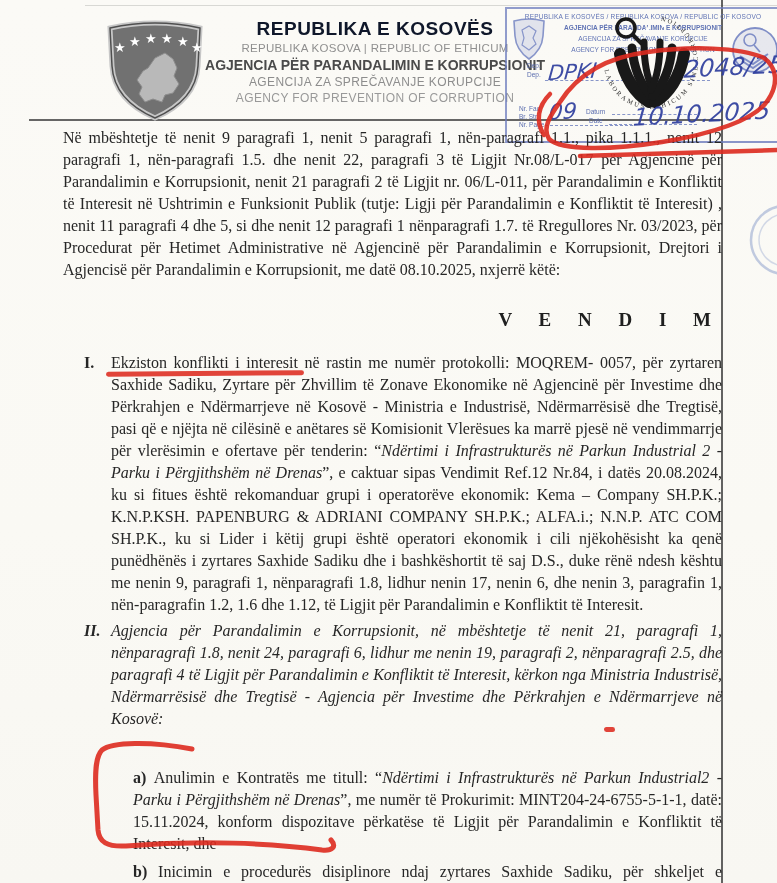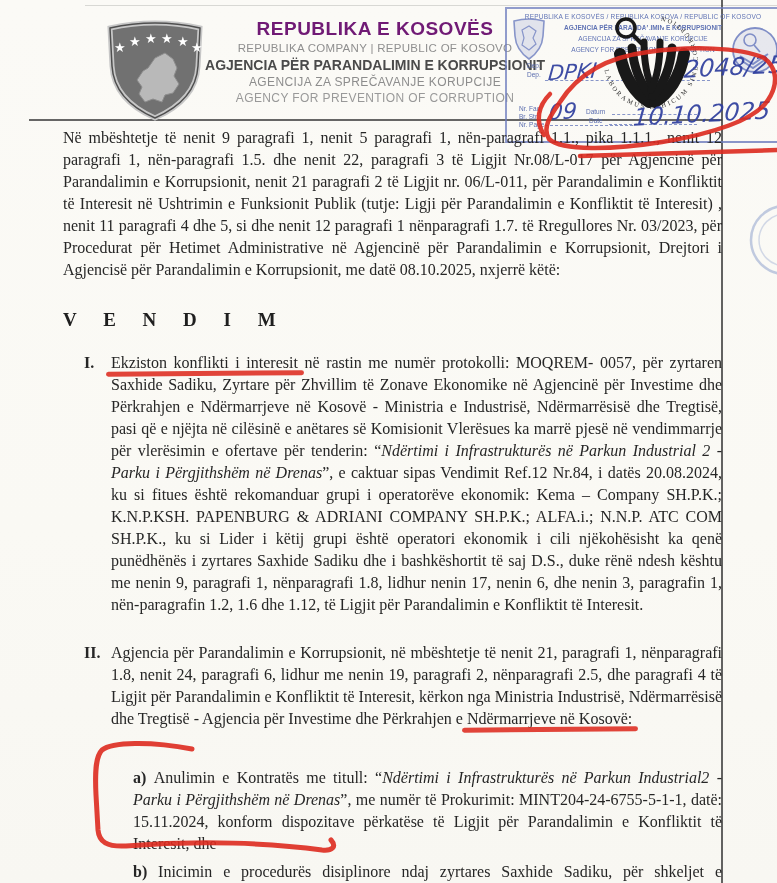--- a/index.html
+++ b/index.html
@@ -4,37 +4,37 @@
 <style>
   html,body{margin:0;padding:0;}
   body{
     width:777px;height:883px;position:relative;overflow:hidden;
     background:linear-gradient(180deg,#fbfaf6 0%,#faf9f4 60%,#f8f7f2 100%);
     font-family:"Liberation Serif",serif;color:#242424;
   }
   .abs{position:absolute;}
   
   .lh-text{left:195px;top:18px;width:360px;text-align:center;font-family:"Liberation Sans",sans-serif;}
-  .lh-title{font-size:19px;font-weight:bold;color:#701a75;letter-spacing:.5px;}
+  .lh-title{font-size:19px;font-weight:bold;color:#0f172a;letter-spacing:.5px;}
   .lh-sub{font-size:11.5px;color:#8f8f8f;margin-top:2px;letter-spacing:.3px;}
   .lh-ag{font-size:14px;font-weight:bold;color:#4a4a4a;margin-top:3px;white-space:nowrap;}
   .lh-ag2{font-size:12px;color:#8d8d8d;margin-top:2px;letter-spacing:.4px;}
   .lh-ag3{font-size:12px;color:#999;margin-top:2px;letter-spacing:.4px;}
   .top-scanline{left:85px;top:5px;width:692px;height:1px;background:rgba(60,60,60,.18);}
   .lh-rule{left:29px;top:119px;width:693px;height:2px;background:#4b4b4b;opacity:.85;}
   .page-edge{left:721px;top:0;width:2px;height:883px;background:#3c3c3c;opacity:.8;}
   
   .doc{font-size:16px;line-height:22px;text-align:justify;color:#262626;}
   .intro{left:63px;top:127px;width:659px;}
-  .vendim{left:63px;top:309px;width:659px;text-align:left;font-weight:bold;font-size:19px;letter-spacing:11px;color:#1f1f1f;}
+  .vendim{left:63px;top:309px;width:659px;text-align:right;font-weight:bold;font-size:19px;letter-spacing:11px;color:#1f1f1f;}
   .section{left:82px;width:640px;}
   .section .num{position:absolute;left:2px;top:0;font-weight:bold;}
   .section .sbody{margin-left:29px;}
   .sec1{top:352px;}
-  .sec2{top:642px;}
+  .sec2{top:620px;font-style:italic;}
   .item{left:133px;width:589px;margin-top:9px;}
   .itemA{top:758px;}
   .itemB{top:852px;}
   .p-bold{font-weight:bold;}
   .p-italic{font-style:italic;}
   .p-redline{position:relative;}
   .p-redline::after{
     content:"";position:absolute;left:-5px;right:-6px;bottom:-5px;height:5px;
     background:#dd2a1f;border-radius:3px;opacity:.88;transform:rotate(-.45deg);
   }
@@ -75,21 +75,21 @@
       <text x="47" y="27">★</text>
     <text x="63" y="27">★</text>
       <text x="79" y="30">★</text>
       <text x="93" y="36">★</text>
   </g>
   <path d="M57 42 l10 -5 l8 6 l4 9 l-3 8 l5 8 l-6 9 l-8 2 l-3 7 l-9 -3 l-8 3 l-6 -8 l3 -7 l-5 -7 l6 -9 l5 -3 z" fill="#b9b9b9" stroke="#8d8d8d" stroke-width="1"></path>
 </svg>
 
 <div class="abs lh-text">
   <div class="lh-title">REPUBLIKA E KOSOVËS</div>
-  <div class="lh-sub">REPUBLIKA COMPANY | REPUBLIC OF KOSOVO</div>
+  <div class="lh-sub">REPUBLIKA KOSOVA | REPUBLIC OF ETHICUM</div>
   <div class="lh-ag">AGJENCIA PËR PARANDALIMIN E KORRUPSIONIT</div>
   <div class="lh-ag2">AGENCIJA ZA SPREČAVANJE KORUPCIJE</div>
   <div class="lh-ag3">AGENCY FOR PREVENTION OF CORRUPTION</div>
 </div>
 
 <div class="abs stamp">
   <div class="stamp-head">
     <div class="sh1">REPUBLIKA E KOSOVËS / REPUBLIKA KOSOVA / REPUBLIC OF KOSOVO</div>
     <div class="sh2">AGJENCIA PËR PARANDALIMIN E KORRUPSIONIT</div>
     <div class="sh3">AGENCIJA ZA SPREČAVANJE KORUPCIJE</div>

